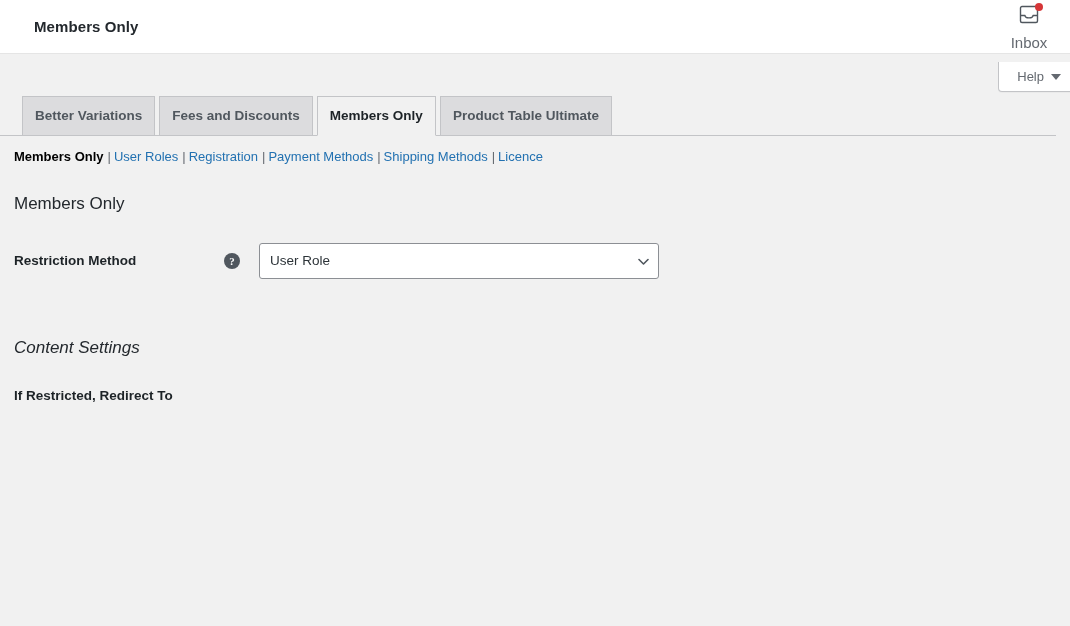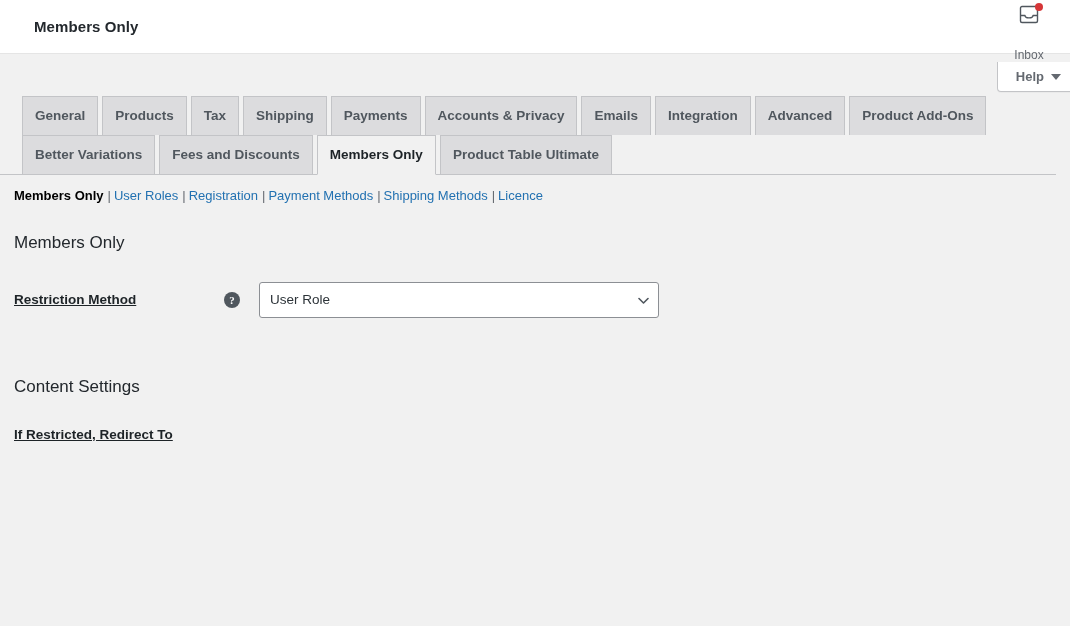--- a/index.html
+++ b/index.html
@@ -52,31 +52,30 @@
   .inbox-dot {
     position: absolute;
     right: -3px;
     top: -2px;
     width: 8px;
     height: 8px;
     border-radius: 50%;
     background: #d63638;
   }
   .inbox-label {
-    margin-top: 19px;
-    font-size: 12px;
+    margin-top: 7px;
+    font-size: 15px;
     color: #646970;
     line-height: 16px;
   }
 
   
   .help-row {
     position: relative;
     height: 36px;
-    font-weight: bold;
   }
   .help-button {
     position: absolute;
     right: -8px;
     top: 8px;
     height: 30px;
     padding: 0 16px 0 18px;
     background: #ffffff;
     border: 1px solid #c3c4c7;
     border-top: none;
@@ -158,38 +157,37 @@
     padding: 0 0 0 14px;
   }
   h2.section-title {
     margin: 25px 0 0 0;
     padding: 0;
     font-size: 17px;
     font-weight: 400;
     color: #23282d;
     line-height: 1.4;
   }
-  h2.section-title.second { margin-top: 40px; }
+  h2.section-title.second { margin-top: 40px; font-style: italic; }
 
   .form-table {
     width: 100%;
     border-collapse: collapse;
     margin-top: 10px;
   }
   .form-table tr { vertical-align: middle; }
   .form-table th {
     width: 210px;
     padding: 17px 10px 17px 0;
     text-align: left;
     font-weight: 600;
     font-size: 13.5px;
     color: #1d2327;
     line-height: 1.3;
     vertical-align: middle;
-    text-decoration: underline;
   }
   .form-table td {
     padding: 17px 10px 17px 0;
     vertical-align: middle;
   }
   .field-cell {
     display: flex;
     align-items: center;
     gap: 0;
   }
@@ -251,23 +249,20 @@
 </div>
 
 <div class="help-row">
   <div class="help-button">
     <span>Help</span>
     <span class="help-caret"></span>
   </div>
 </div>
 
 <div class="nav-tab-wrapper">
-  <div>
-    <a class="nav-tab">General</a><a class="nav-tab">Products</a><a class="nav-tab">Tax</a><a class="nav-tab">Shipping</a><a class="nav-tab">Payments</a><a class="nav-tab">Accounts &amp; Privacy</a><a class="nav-tab">Emails</a><a class="nav-tab">Integration</a><a class="nav-tab">Advanced</a><a class="nav-tab">Product Add-Ons</a>
-  </div>
   <div class="nav-row-2">
     <a class="nav-tab">Better Variations</a><a class="nav-tab">Fees and Discounts</a><a class="nav-tab active">Members Only</a><a class="nav-tab">Product Table Ultimate</a>
   </div>
 </div>
 
 <div class="subsubsub">
   <span class="subsub-current">Members Only</span><span class="subsub-sep">|</span><span class="subsub-link">User Roles</span><span class="subsub-sep">|</span><span class="subsub-link">Registration</span><span class="subsub-sep">|</span><span class="subsub-link">Payment Methods</span><span class="subsub-sep">|</span><span class="subsub-link">Shipping Methods</span><span class="subsub-sep">|</span><span class="subsub-link">Licence</span>
 </div>
 
 <div class="content">

